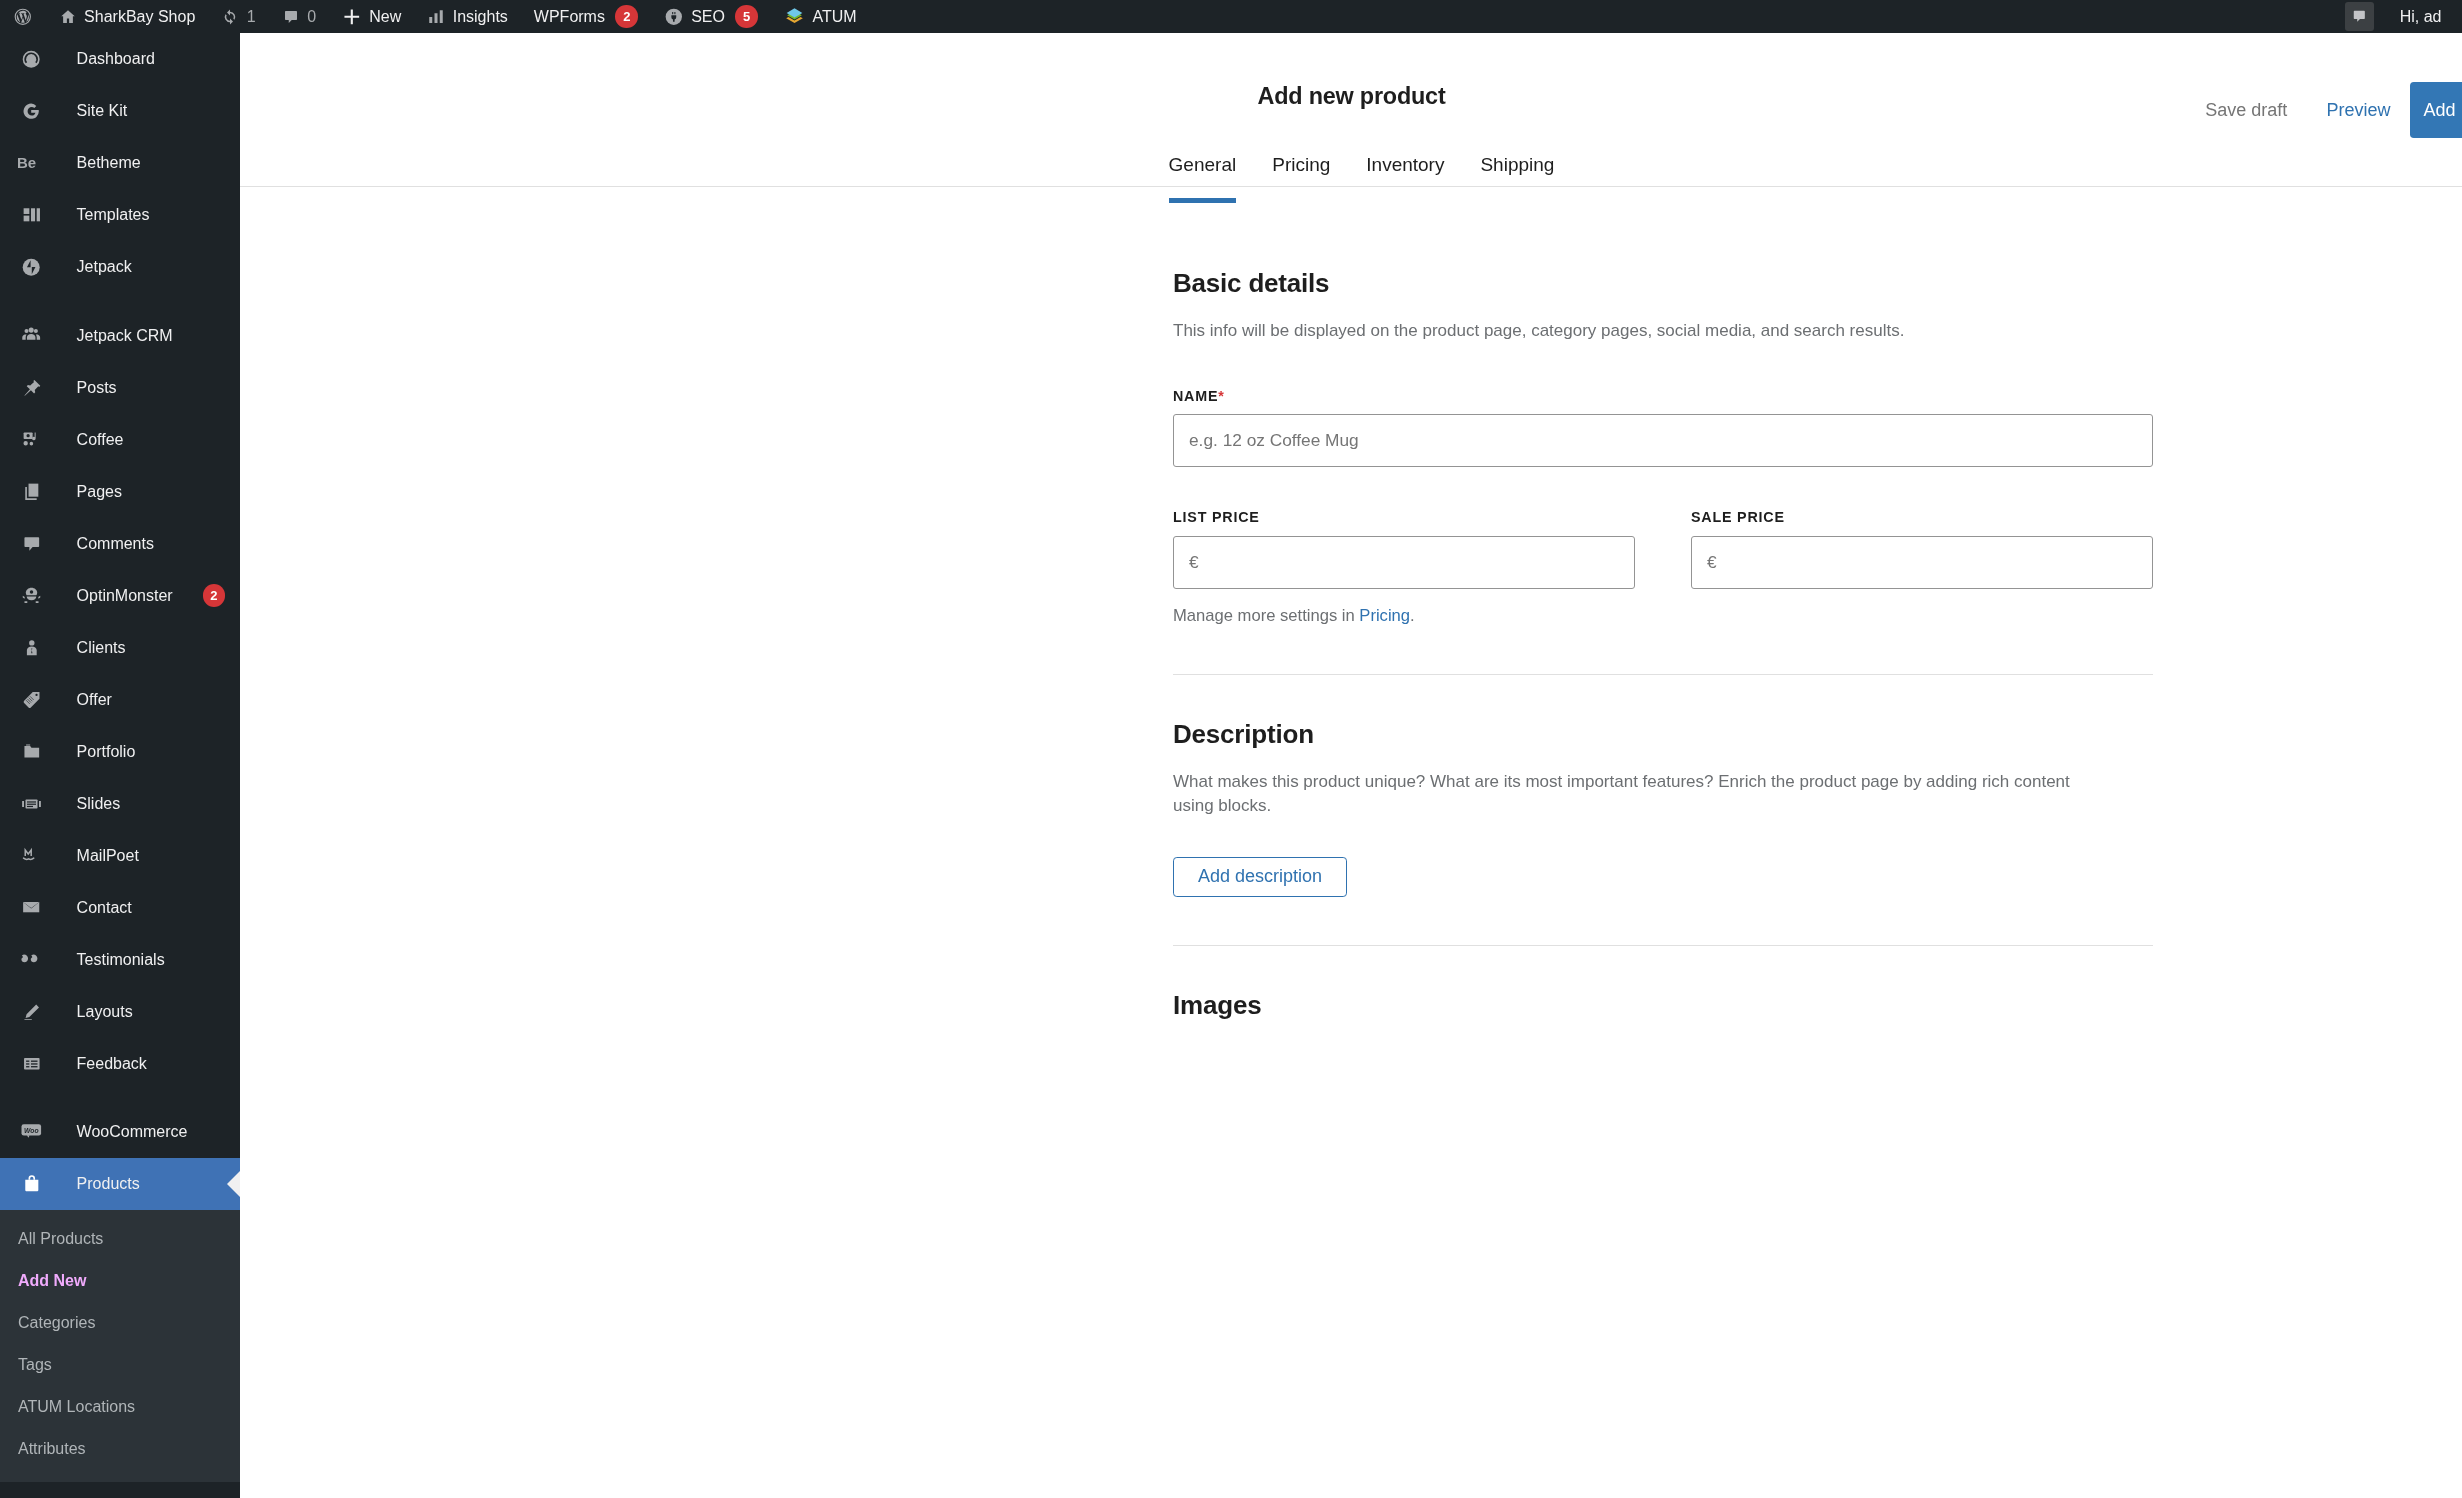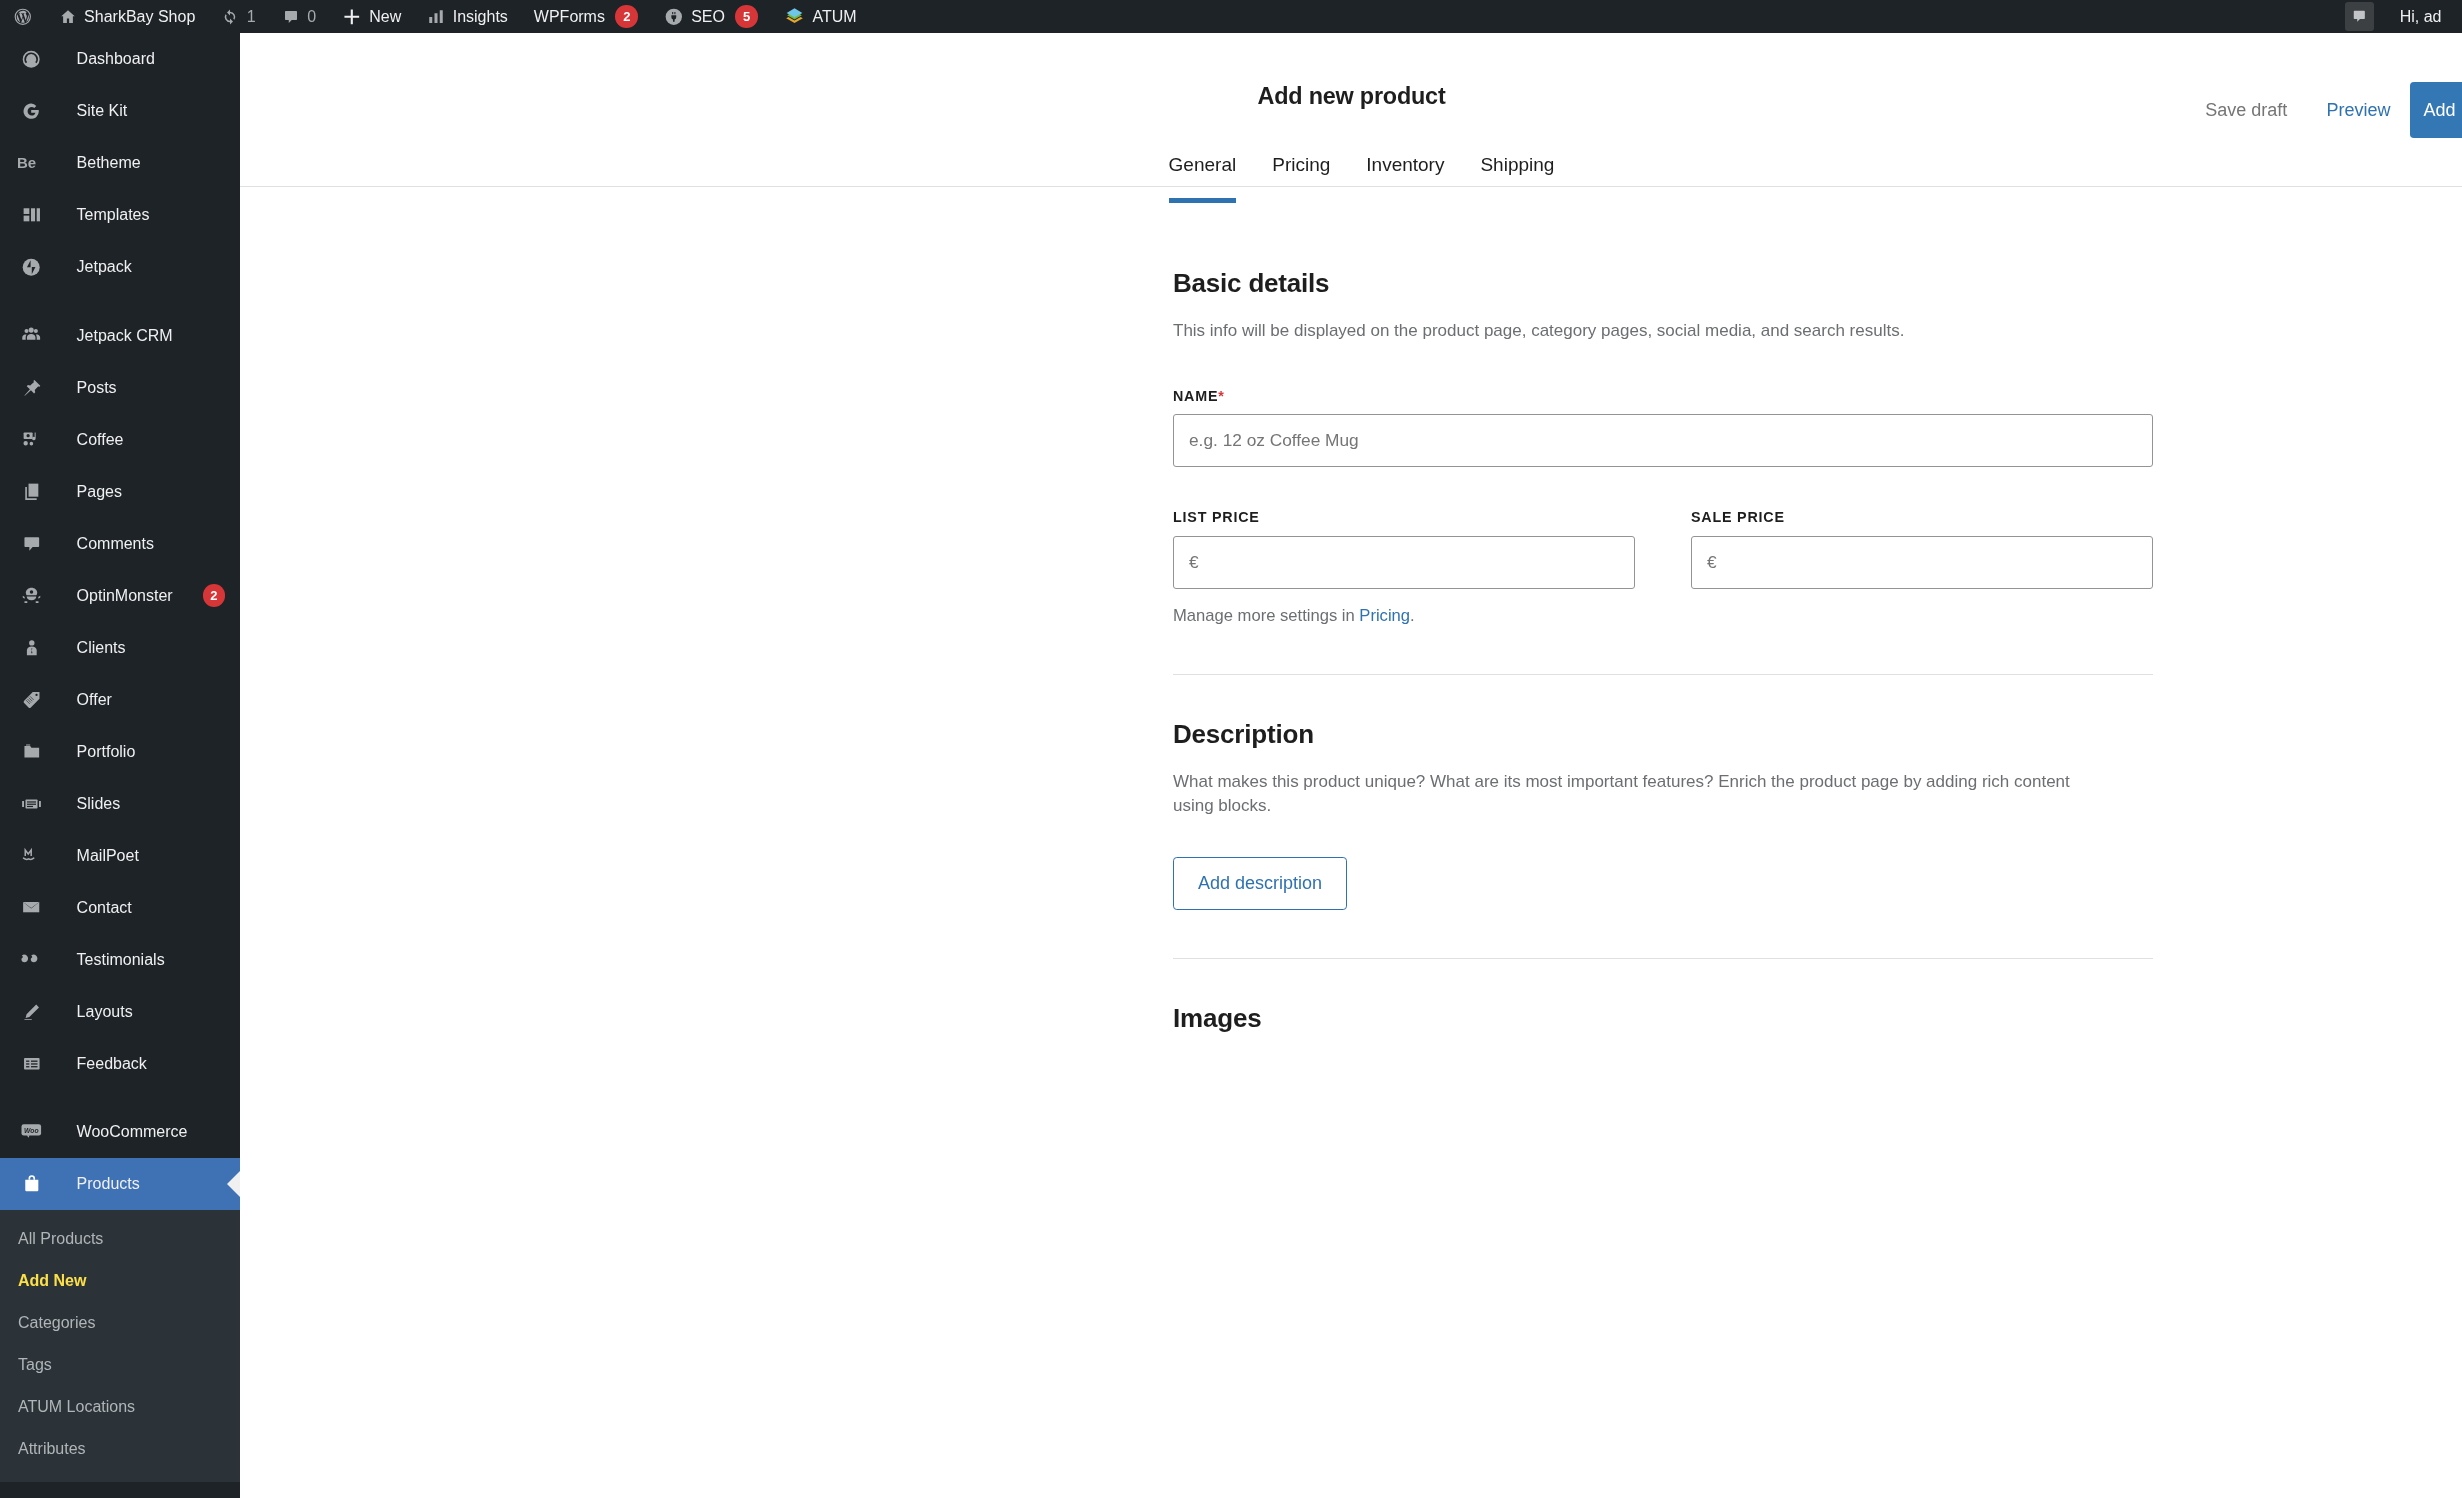--- a/index.html
+++ b/index.html
@@ -51,21 +51,21 @@
   .menu-arrow{
     position:absolute; right:-0.8px; top:50%; transform:translateY(-50%);
     width:0;height:0;border-top:14.3px solid transparent;border-bottom:14.3px solid transparent;
     border-right:14.3px solid #f0f0f1;
   }
   .submenu{ background:#2c3338; padding:7.5px 0 12px 0; }
   .submenu-item{
     display:flex; align-items:center; height:42px; padding-left:18px;
     color:#b0b5b8; font-size:16px; white-space:nowrap;
   }
-  .submenu-item.current{ color:#fde047; font-weight:700; }
+  .submenu-item.current{ color:#f0abfc; font-weight:700; }
 
   
   #main{
     position:absolute; top:33px; left:240px; width:2223px; height:1466px;
     background:#fff; overflow:hidden;
   }
   #topbar{
     position:relative; height:154px; border-bottom:1.5px solid #e0e0e0; background:#fff;
   }
   #page-title{
@@ -120,21 +120,21 @@
   .ta-handle{
     position:absolute; right:5.3px; bottom:5.3px; width:15px; height:15px; pointer-events:none;
   }
   .help-text{ font-size:16.6px; color:#6c6f72; margin-top:16.6px; }
   .help-text a{ color:#2f72b0; text-decoration:none; }
   .price-row{ display:flex; gap:56px; margin-top:42px; }
   .price-col{ width:472px; }
   .divider{ height:1.5px; background:#e0e0e0; margin:48px 0 0 0; }
   .btn-outline{
     display:inline-flex; align-items:center; justify-content:center;
-    height:53px; padding:0 24px; border:1.5px solid #2f72b0; border-radius:3.8px;
+    height:40px; padding:0 24px; border:1.5px solid #2f72b0; border-radius:3.8px;
     background:#fff; color:#2f72b0; font-size:18px;
     font-family:"Liberation Sans", sans-serif; white-space:nowrap;
   }
 </style>
 </head>
 <body>
 
 <div id="adminbar">
   <div class="ab-left">
 

